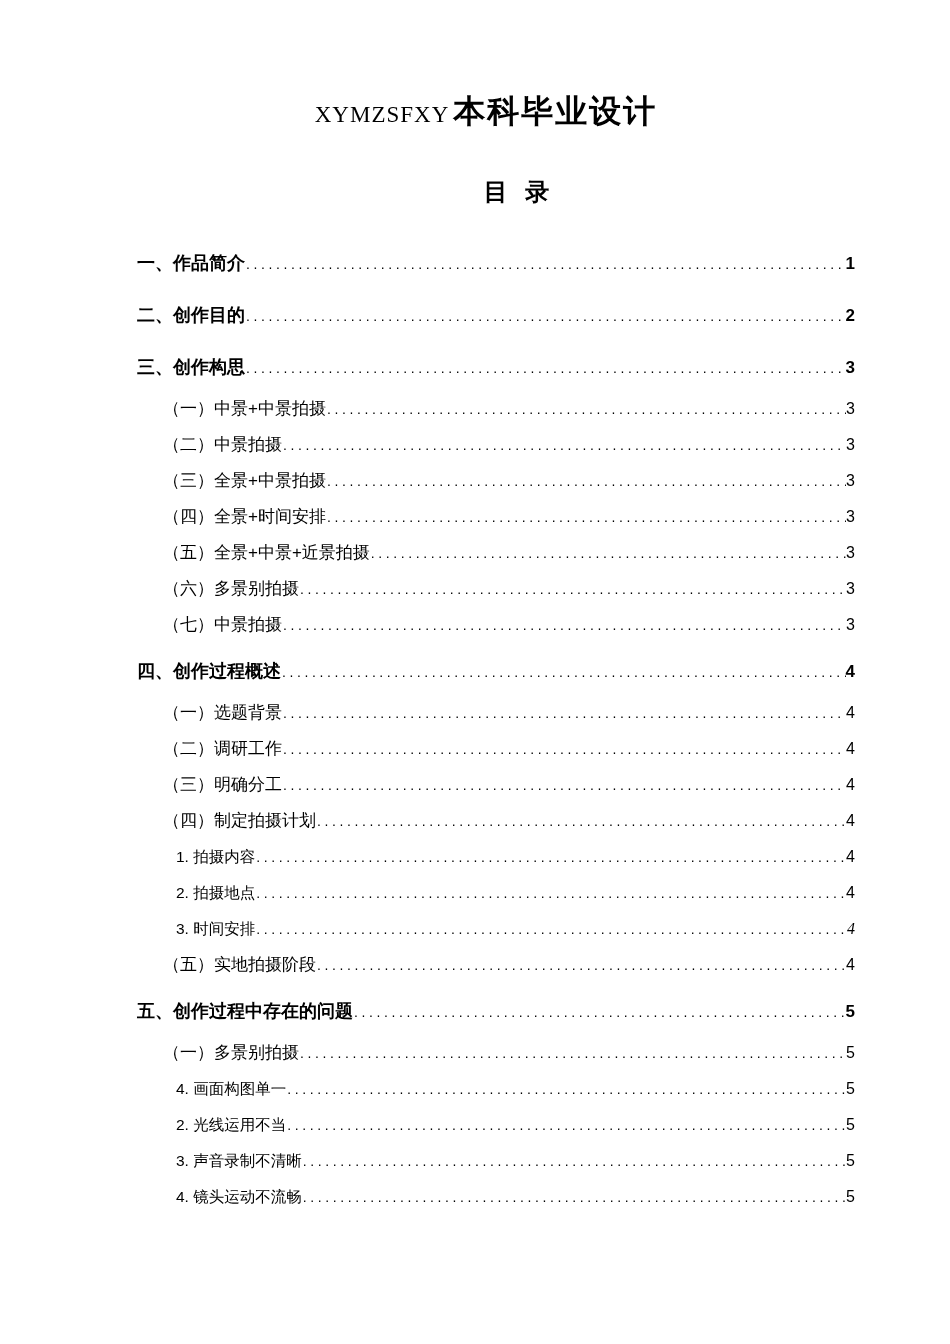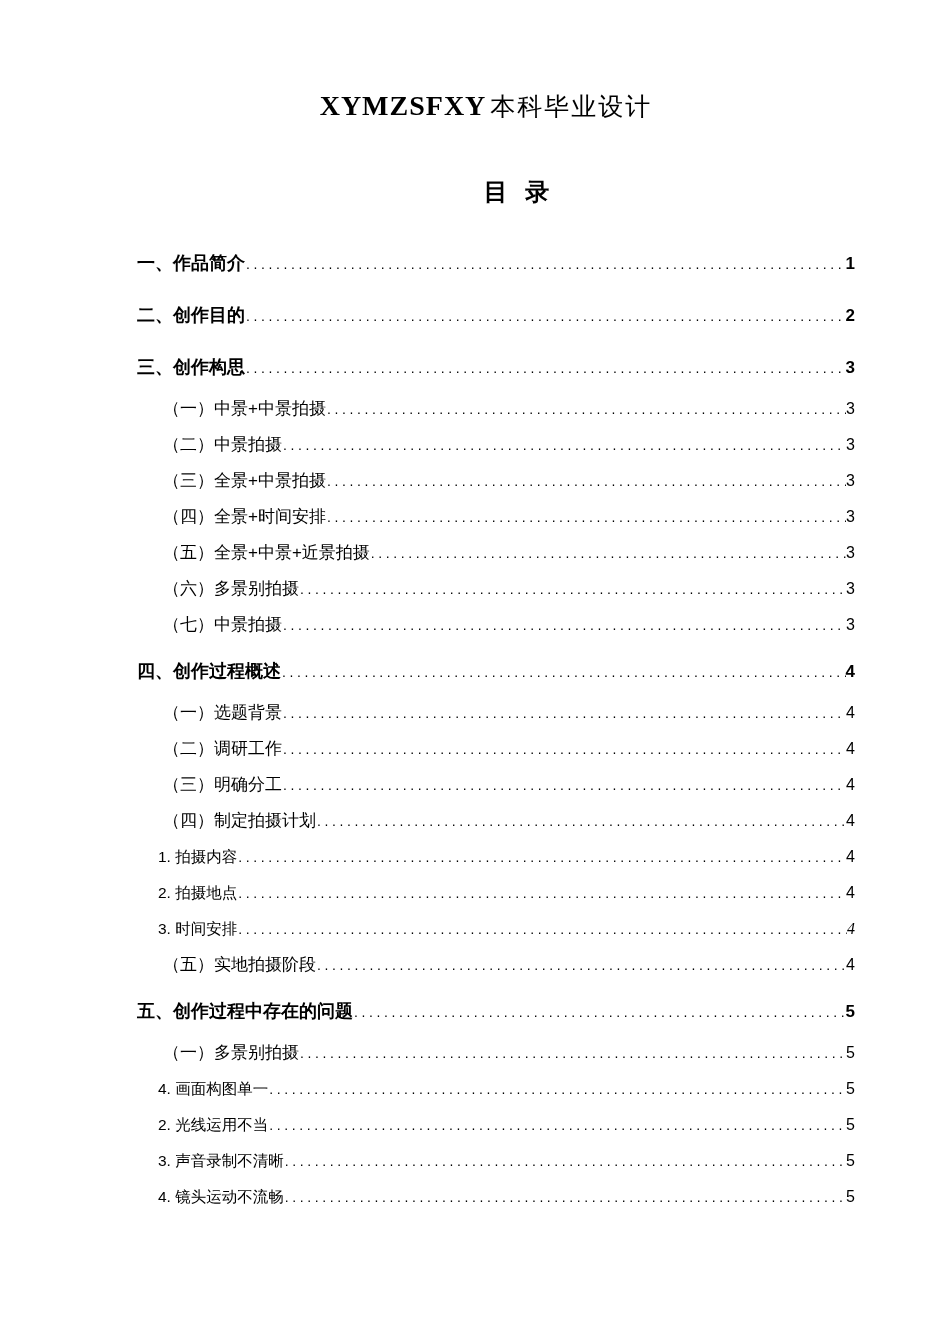--- a/index.html
+++ b/index.html
@@ -20,27 +20,27 @@
     width: 100%;
     text-align: center;
     white-space: nowrap;
   }
   .doc-header .inner {
     display: inline-block;
     transform: translateX(11px);
     font-family: "Liberation Serif", serif;
   }
   .doc-header .latin {
-    font-size: 28px;
+    font-size: 23px;
+    font-weight: normal;
+    letter-spacing: 1px;
+  }
+  .doc-header .cjk {
+    font-size: 32px;
     font-weight: bold;
-    letter-spacing: 1px;
-  }
-  .doc-header .cjk {
-    font-size: 25px;
-    font-weight: normal;
     letter-spacing: 2px;
   }
   .doc-title {
     position: absolute;
     top: 176px;
     left: 0;
     width: 100%;
     text-align: center;
   }
   .doc-title .inner {
@@ -76,21 +76,21 @@
     color: #000;
   }
   .toc-row .pagenum {
     flex: 0 0 auto;
     font-size: 16px;
     font-weight: normal;
   }
   .toc-row.lvl1 { font-size: 18px; font-weight: bold; margin-top: 24px; margin-bottom: 5px; }
   .toc-row.lvl1 .pagenum { font-size: 17px; font-weight: bold; }
   .toc-row.lvl2 { font-size: 17px; font-weight: normal; margin-left: 26px; margin-top: 14px; }
-  .toc-row.lvl3 { font-size: 15.5px; font-weight: normal; margin-left: 21px; margin-top: 14px; }
+  .toc-row.lvl3 { font-size: 15.5px; font-weight: normal; margin-left: 39px; margin-top: 14px; }
   .toc-row:first-child { margin-top: 0; }
   .pagenum.italic { font-style: italic; font-family: "Liberation Serif", serif; }
 </style>
 </head>
 <body>
 
 <div class="page">
 
   <div class="doc-header">
     <span class="inner">

